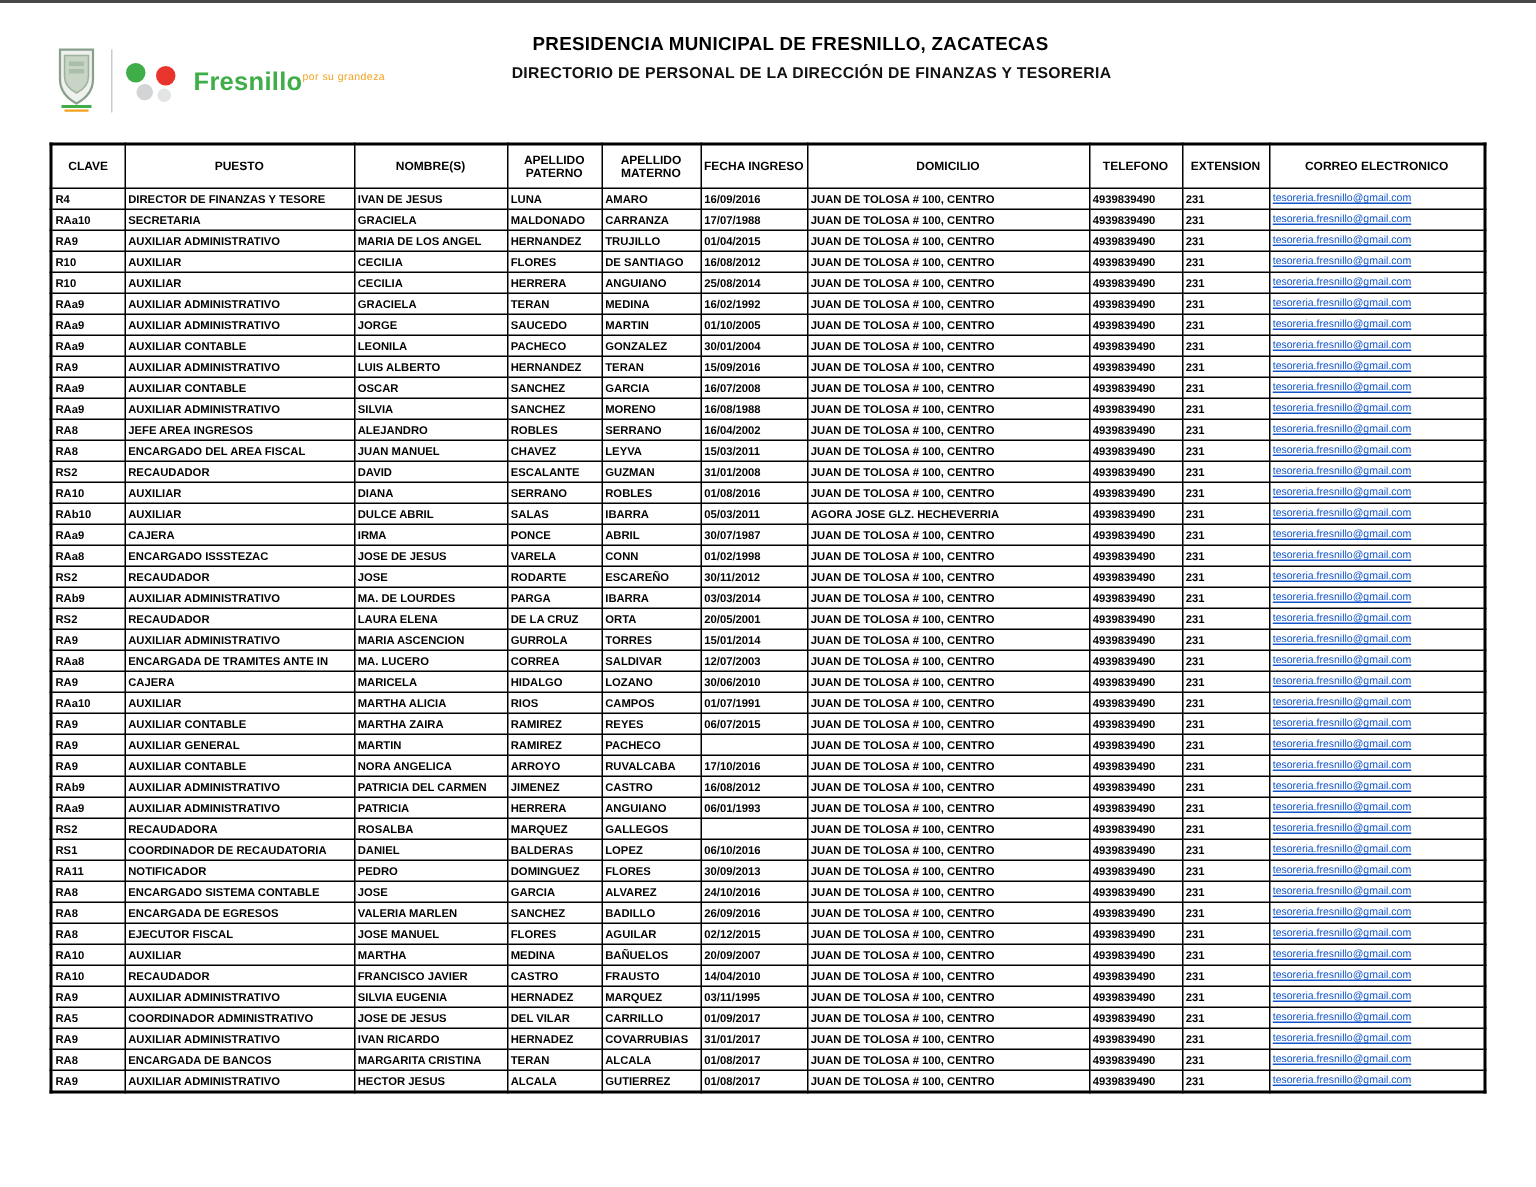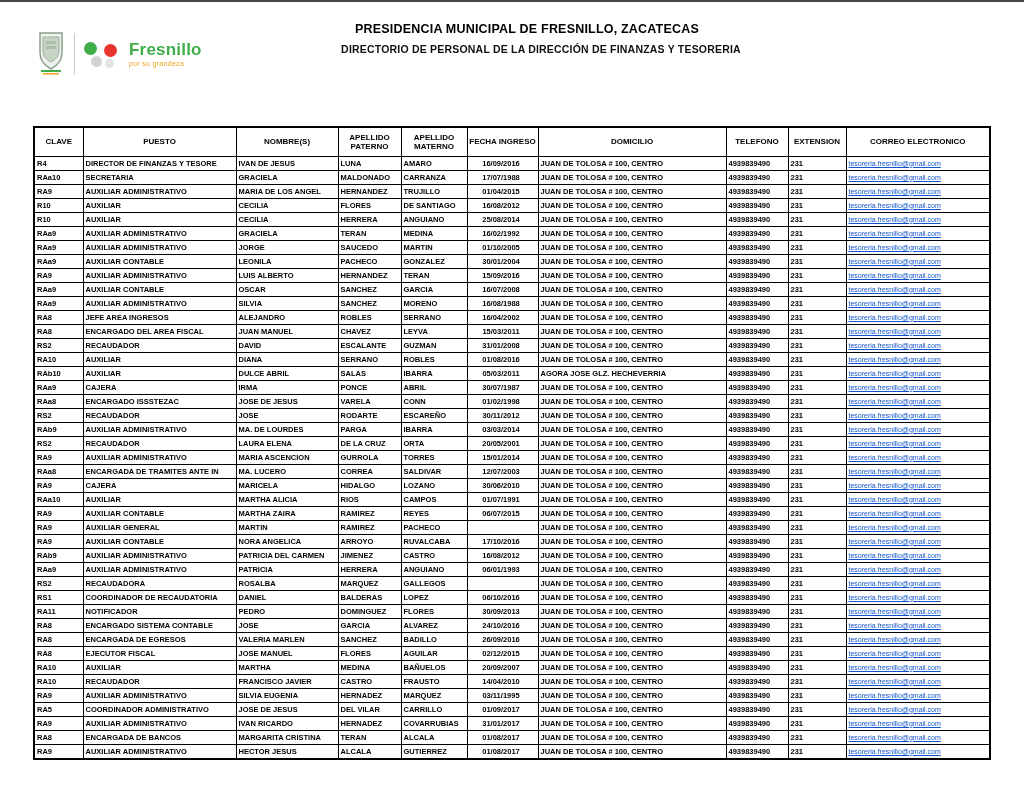--- a/index.html
+++ b/index.html
@@ -14,39 +14,39 @@
   .logo{position:absolute;left:36px;top:6px;display:flex;align-items:center;gap:8px;height:52px;}
   .crest{width:30px;height:46px;display:flex;flex-direction:column;align-items:center;}
   .crest svg{display:block;}
   .logo-divider{width:1px;height:42px;background:#c9cbcd;}
   .dots{position:relative;width:38px;height:42px;}
   .dot{position:absolute;border-radius:50%;}
   .dot-green{width:13px;height:13px;background:#3fae49;left:1px;top:9px;}
   .dot-red{width:13px;height:13px;background:#e8342c;left:21px;top:11px;}
   .dot-gray1{width:11px;height:11px;background:#d2d4d6;left:8px;top:23px;}
   .dot-gray2{width:9px;height:9px;background:#e3e4e6;left:22px;top:26px;}
-  .brand{display:flex;flex-direction:column;line-height:1;}
+  .brand{display:flex;flex-direction:row;line-height:1;}
   .brand-name{font-weight:bold;font-size:17px;color:#3fae49;letter-spacing:.2px;}
   .brand-tag{font-size:7px;color:#f2a21e;margin-top:2px;letter-spacing:.3px;}
 
   .titles{position:absolute;left:15px;top:0;width:100%;text-align:center;}
   .title-main{font-size:12.5px;font-weight:bold;letter-spacing:.2px;}
   .title-sub{font-size:10.5px;font-weight:bold;margin-top:7px;letter-spacing:.2px;color:#111;padding-left:28px;}
   .title-period{font-size:8px;font-weight:bold;margin-top:7px;color:#222;}
 
   
-  .table-wrap{position:absolute;left:33px;top:95px;width:957px;margin-top:31px;}
+  .table-wrap{position:absolute;left:33px;top:95px;width:957px;}
   table{border-collapse:collapse;table-layout:fixed;width:957px;border:2px solid #000;}
   th,td{border:1px solid #000;overflow:hidden;white-space:nowrap;padding:0 0 0 2px;}
   th{
     font-size:8px;font-weight:bold;text-align:center;vertical-align:middle;
     white-space:normal;line-height:1.15;height:26px;padding:1px 1px;
   }
   td{font-size:7.5px;font-weight:bold;height:13px;line-height:12px;vertical-align:middle;}
-  td.c-date{text-align:center;padding-right:5px;}
+  td.c-date{text-align:left;padding-right:5px;}
   td.c-mail{padding-left:2px;}
   a.email{color:#1155cc;text-decoration:underline;font-weight:normal;font-size:7px;cursor:pointer;}
 </style>
 </head>
 <body>
 
 <div class="page-topline"></div>
 
 <div class="doc-header">
   <div class="logo">

